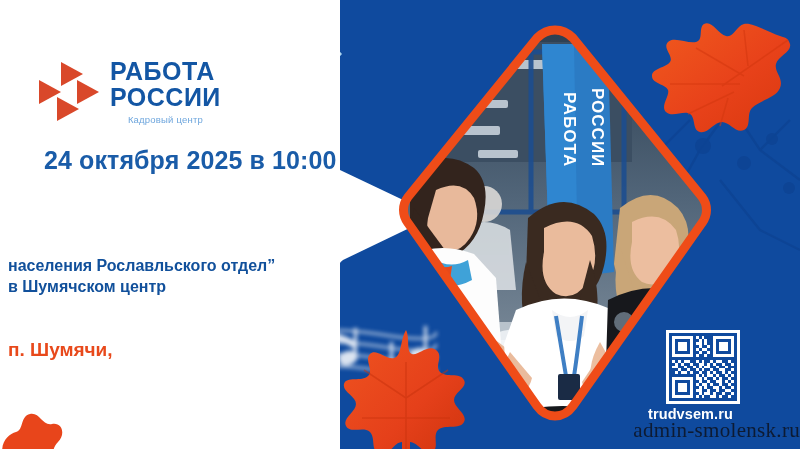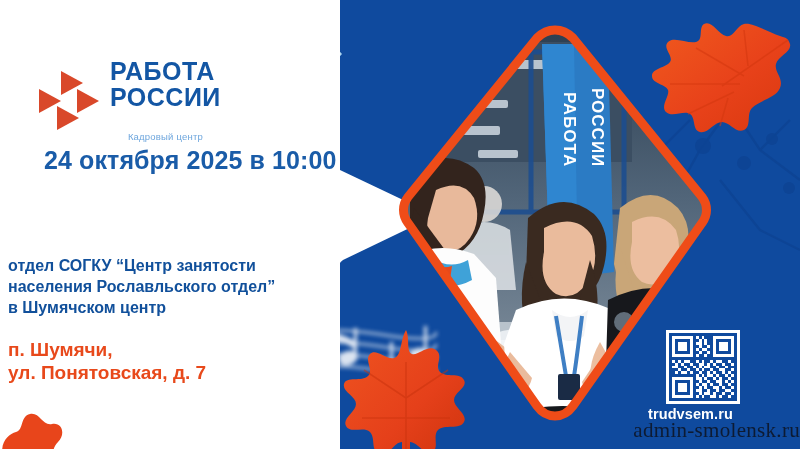--- a/index.html
+++ b/index.html
@@ -35,21 +35,21 @@
 
   
   .logo{position:absolute;left:38px;top:58px;display:flex;align-items:center;gap:10px;}
   .logo-mark{width:62px;height:62px;flex:0 0 auto;}
   .logo-txt{line-height:1;}
   .logo-l1,.logo-l2{
     font-weight:bold;color:#1356a4;letter-spacing:.5px;
     font-size:25px;line-height:26px;
   }
   .logo-sub{
-    color:#6ea6dd;font-size:9.5px;margin-top:22px;text-align:center;letter-spacing:.2px;
+    color:#6ea6dd;font-size:9.5px;margin-top:5px;text-align:center;letter-spacing:.2px;
   }
 
   
   .date{
     position:absolute;left:44px;top:146px;
     font-size:25px;font-weight:bold;color:#1a5ca8;letter-spacing:.1px;white-space:nowrap;
   }
   .headline{
     position:absolute;left:34px;top:183px;width:330px;
     font-size:25px;font-weight:bold;color:#ee4a18;line-height:29px;
@@ -306,28 +306,26 @@
       <div class="logo-sub">Кадровый центр</div>
     </div>
   </div>
 
   <div class="date">24 октября 2025 в 10:00</div>
 
   <div class="headline">
   </div>
 
   <div class="org">
-    <div>отдел СОГКУ “Центр занятости</div>
     <div>населения Рославльского отдел”</div>
     <div>в Шумячском центр</div>
   </div>
 
   <div class="addr">
     <div>п. Шумячи,</div>
-    <div>ул. Понятовская, д. 7</div>
   </div>
 
   <div class="qr-box">
     <svg class="qr-grid" viewBox="0 0 21 21" shape-rendering="crispEdges">
       <rect width="21" height="21" fill="#0f4a9e"></rect>
       <g fill="#ffffff">
         <rect x="0" y="0" width="7" height="1"></rect>
           <rect x="0" y="6" width="7" height="1"></rect>
         <rect x="0" y="0" width="1" height="7"></rect>
           <rect x="6" y="0" width="1" height="7"></rect>

